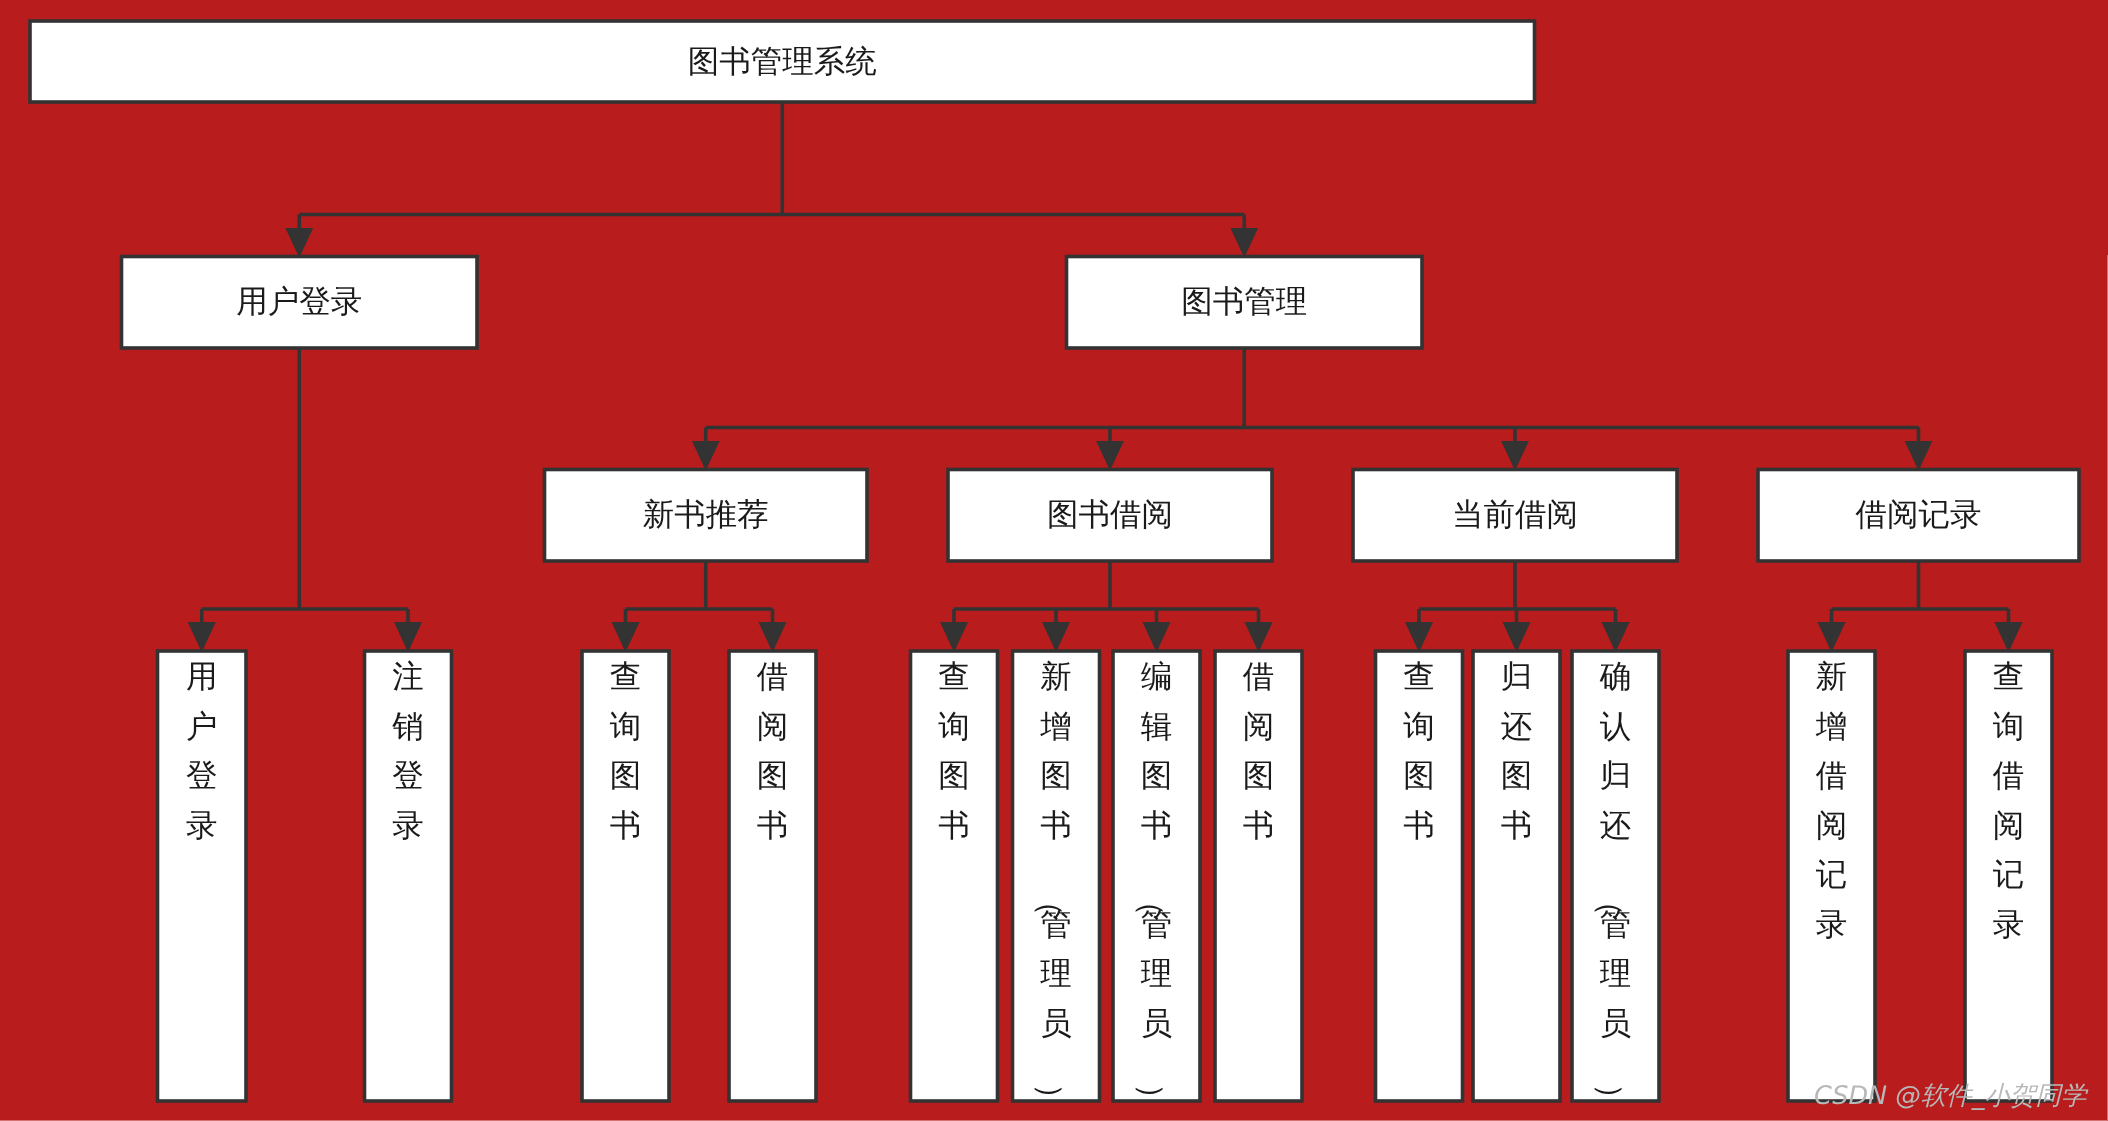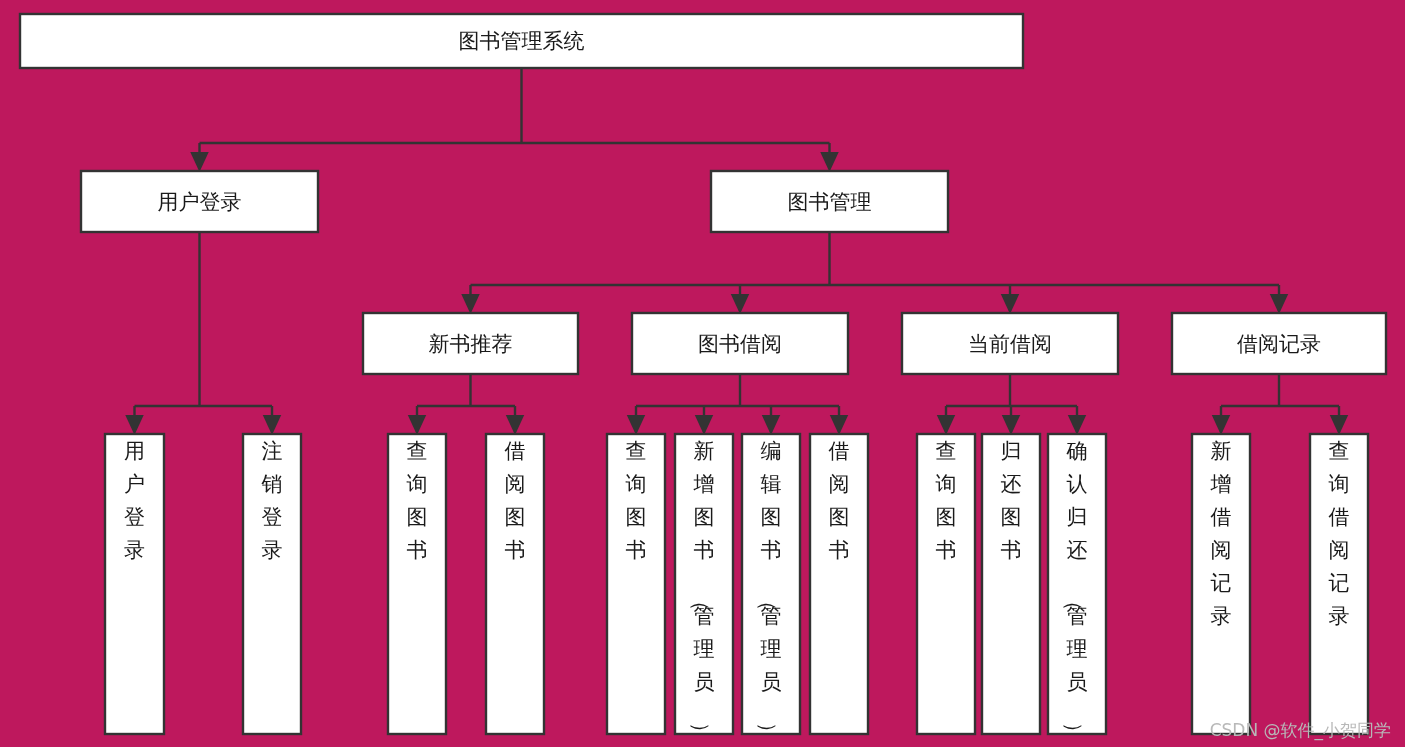--- a/index.html
+++ b/index.html
@@ -10,21 +10,21 @@
   body {
     width: 1405px;
     height: 747px;
     font-family: "DejaVu Sans", "Liberation Sans", sans-serif;
     overflow: hidden;
   }
   #chart-root {
     position: relative;
     width: 1405px;
     height: 747px;
-    background: #be185d;
+    background: #b91c1c;
   }
   svg#diagram {
     position: absolute;
     top: 0;
     left: 0;
     width: 1405px;
     height: 747px;
     display: block;
   }
   .node-rect {
@@ -52,20 +52,21 @@
   }
   .watermark {
     position: absolute;
     right: 14px;
     bottom: 5px;
     font-family: "DejaVu Sans", "Liberation Sans", sans-serif;
     font-size: 17px;
     color: #b8b8b8;
     white-space: nowrap;
     pointer-events: none;
+    font-style: italic;
   }
 </style>
 </head>
 <body>
 
 <div id="chart-root">
   <svg id="diagram" viewBox="0 0 1405 747">
     <defs>
       <marker id="arrowhead" markerWidth="9" markerHeight="9" refX="7.2" refY="4.5" orient="auto" markerUnits="strokeWidth">
         <path d="M0,0.6 L8.4,4.5 L0,8.4 z" fill="#333333"></path>

